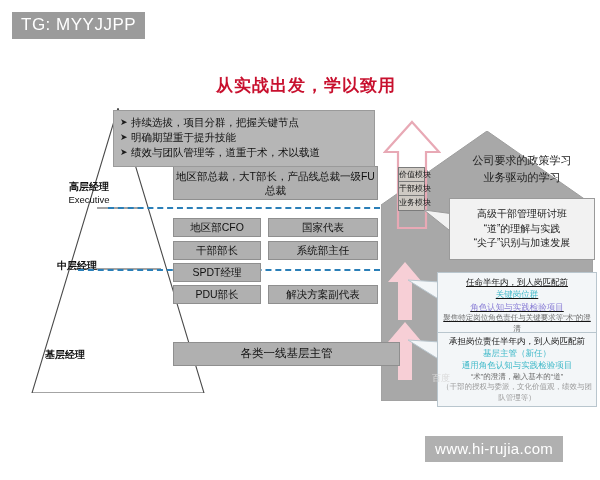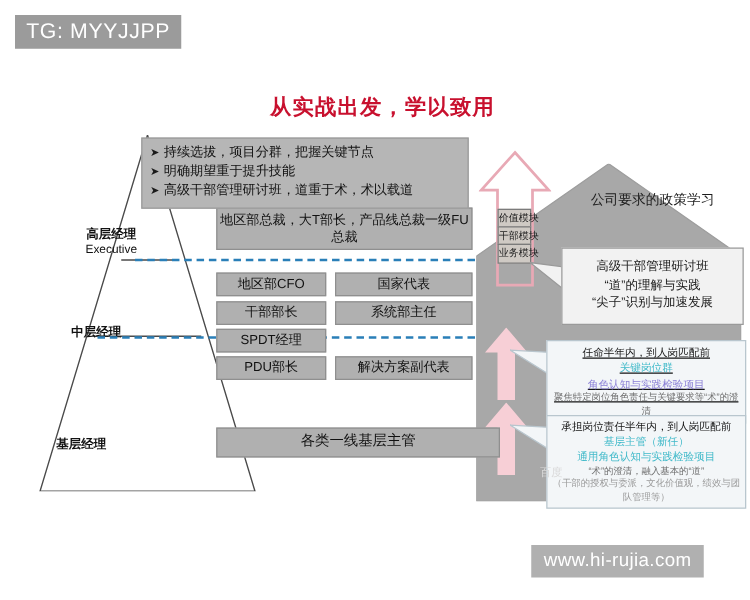--- a/index.html
+++ b/index.html
@@ -323,21 +323,21 @@
     <div class="bullet-row">
       <span class="bullet-mark">➤</span>
       <span>持续选拔，项目分群，把握关键节点</span>
     </div>
     <div class="bullet-row">
       <span class="bullet-mark">➤</span>
       <span>明确期望重于提升技能</span>
     </div>
     <div class="bullet-row">
       <span class="bullet-mark">➤</span>
-      <span>高级干部管理研讨班，道重于术，术以载道</span>
+      <span>绩效与团队管理等，道重于术，术以载道</span>
     </div>
   </div>
 
   <div class="role-box" id="box-top">
     <span>地区部总裁，大T部长，产品线总裁一级FU总裁</span>
   </div>
 
   <div class="role-box role-left row-1">地区部CFO</div>
   <div class="role-box role-right row-1">国家代表</div>
 
@@ -352,20 +352,21 @@
   <div class="role-box" id="box-base">各类一线基层主管</div>
 
   <div id="modules">
     <div class="module-cell">价值模块</div>
     <div class="module-cell">干部模块</div>
     <div class="module-cell">业务模块</div>
   </div>
 
   <div class="callout" id="callout-top-text">
     <div>公司要求的政策学习</div>
+    <div>业务驱动的学习</div>
   </div>
 
   <svg class="tail" id="tail-exec" viewBox="0 0 30 34" preserveAspectRatio="none">
     <polygon points="0,2 30,26 30,6" fill="#f2f2f2" stroke="#9a9a9a" stroke-width="1"></polygon>
   </svg>
   <svg class="tail" id="tail-mid" viewBox="0 0 32 26" preserveAspectRatio="none">
     <polygon points="0,2 32,22 32,4" fill="#f3f6f8" stroke="#b9c6ce" stroke-width="1"></polygon>
   </svg>
   <svg class="tail" id="tail-low" viewBox="0 0 32 26" preserveAspectRatio="none">
     <polygon points="0,2 32,22 32,4" fill="#f3f6f8" stroke="#b9c6ce" stroke-width="1"></polygon>

